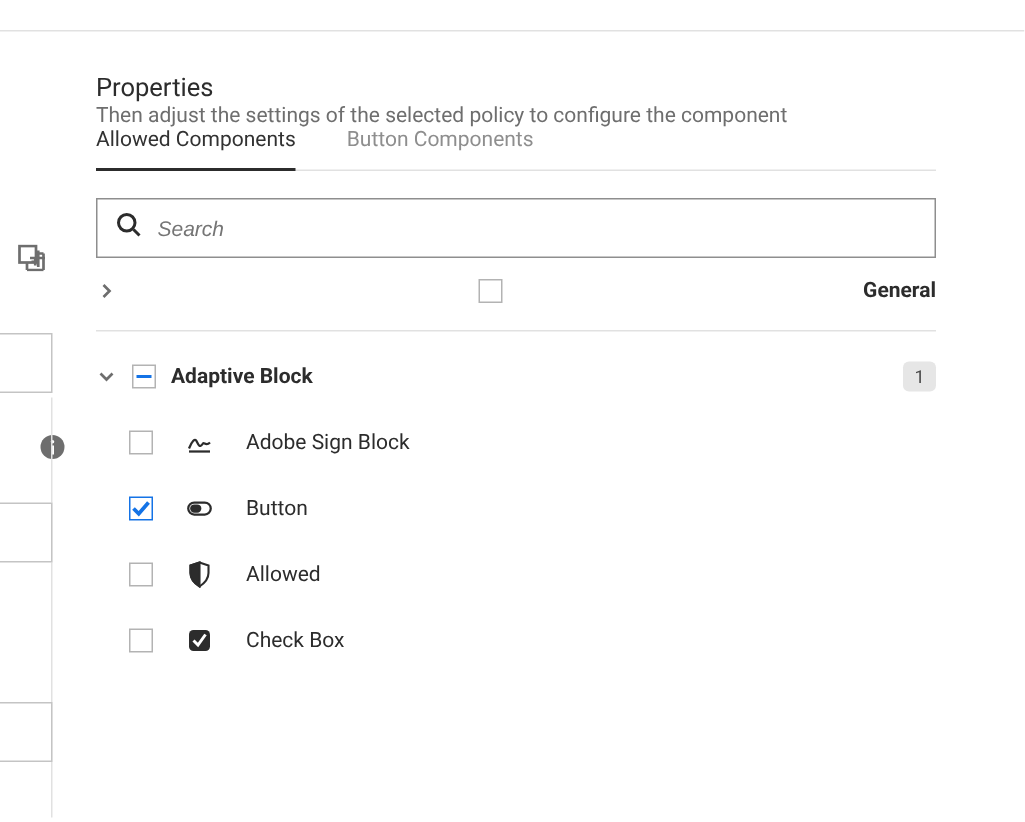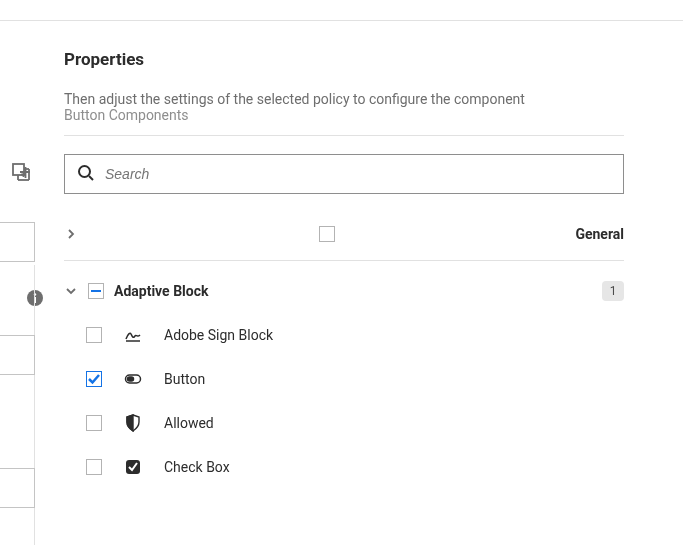--- a/index.html
+++ b/index.html
@@ -63,23 +63,23 @@
       background: #e1e1e1;
     }
     .main {
       position: absolute;
       left: 64px;
       top: 49px;
       width: 560px;
     }
     .section-title {
       font-size: 17px;
-      font-weight: 700;
+      font-weight: 400;
       color: #2c2c2c;
-      margin-bottom: 22px;
+      margin-bottom: 0;
     }
     .section-desc {
       font-size: 14px;
       color: #6e6e6e;
     }
     .tabs {
       display: flex;
       gap: 34px;
       border-bottom: 1px solid #e1e1e1;
       margin-bottom: 18px;
@@ -102,21 +102,20 @@
       bottom: -1px;
       height: 2px;
       background: #2c2c2c;
     }
     .search-box {
       display: flex;
       align-items: center;
       border: 1px solid #8e8e8e;
       height: 40px;
       padding: 0 12px;
-      margin-bottom: 18px;
     }
     .search-box input {
       border: none;
       outline: none;
       flex: 1;
       font-size: 14px;
       font-style: italic;
       color: #8e8e8e;
       margin-left: 10px;
       background: transparent;
@@ -235,20 +234,21 @@
   <div class="rail-border-left"></div>
   <div class="rail-box rail-box-2"></div>
   <div class="rail-box rail-box-3"></div>
 </div>
 
 <div class="main">
   <div class="section-title">Properties</div>
   <div class="section-desc">Then adjust the settings of the selected policy to configure the component</div>
 
   <div class="tabs">
+    <div class="tab active">Allowed Components</div>
     <div class="tab">Button Components</div>
   </div>
 
   <div class="search-box">
     <span>
       <svg width="18" height="18" viewBox="0 0 18 18" fill="none" stroke="#2c2c2c" stroke-width="2">
         <circle cx="7.5" cy="7.5" r="5.5"></circle>
         <line x1="12" y1="12" x2="16" y2="16"></line>
       </svg>
     </span>

